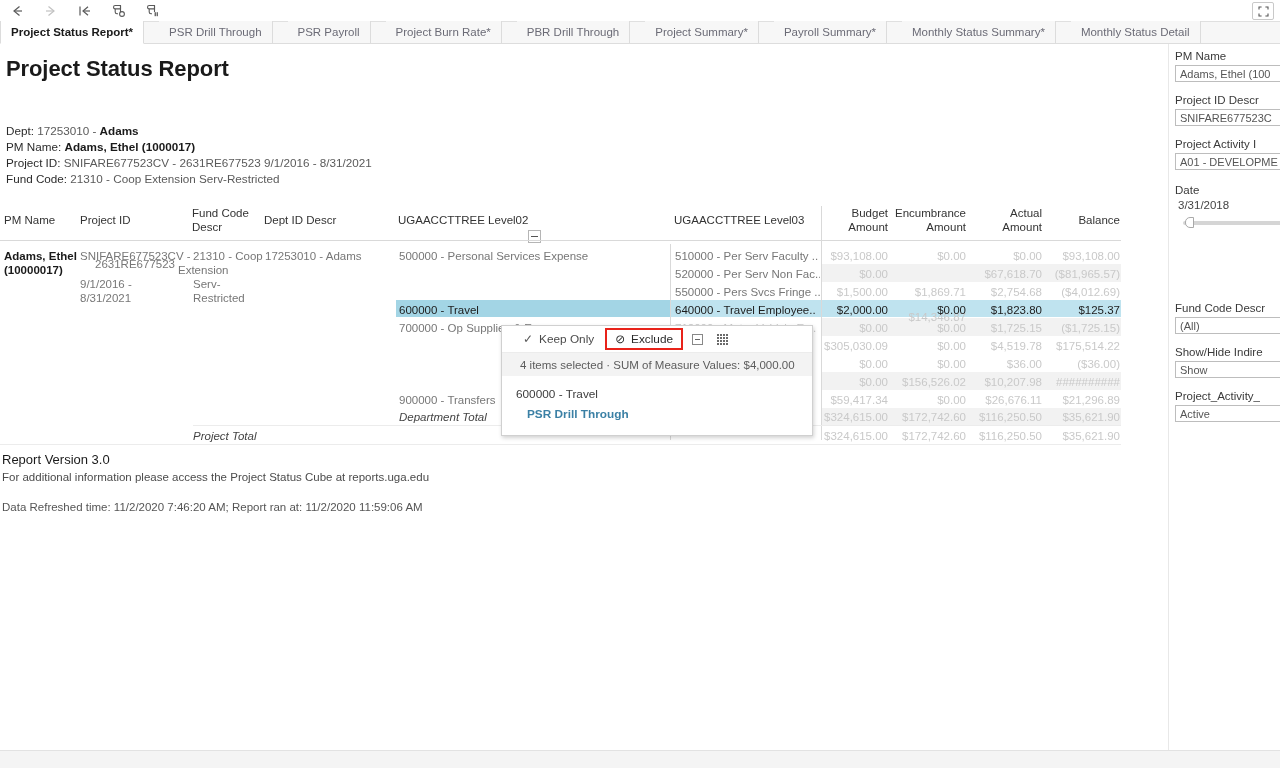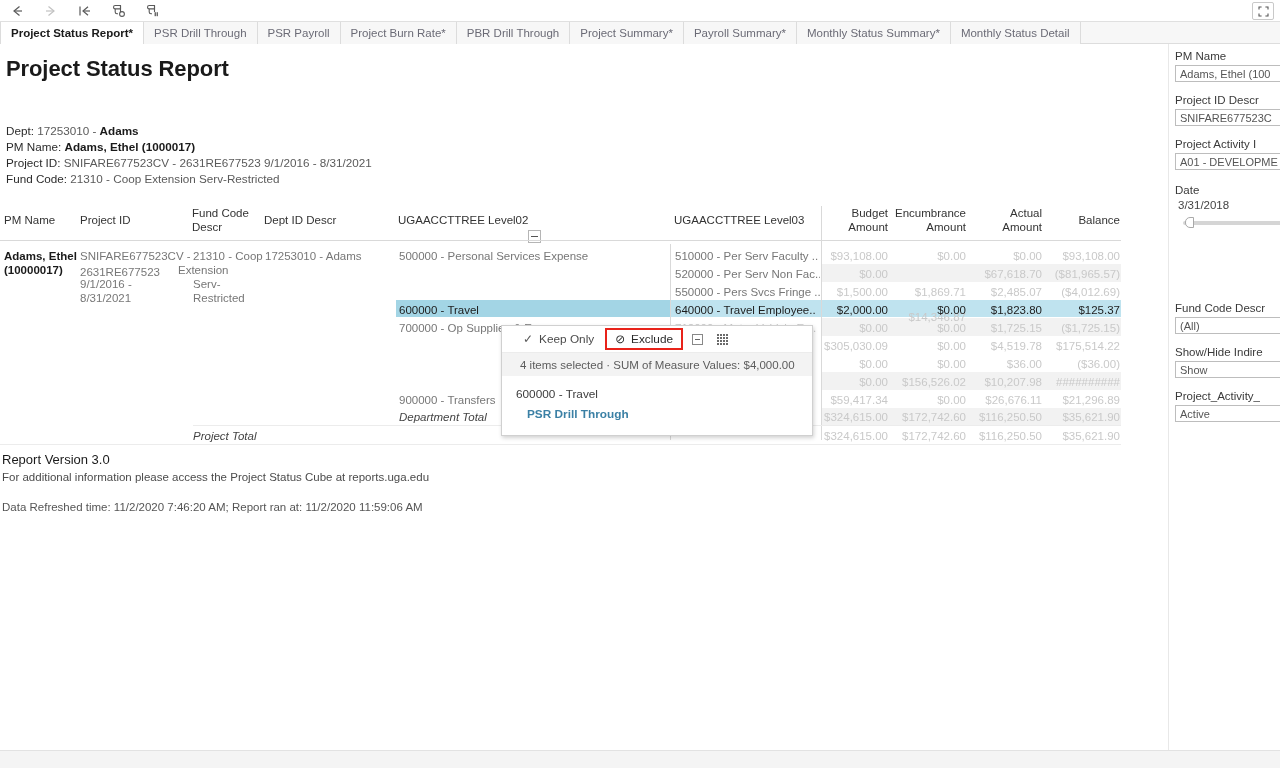--- a/index.html
+++ b/index.html
@@ -26,21 +26,21 @@
   .tb-right {
     position:absolute; right:6px; top:2px; width:22px; height:18px;
     border:1px solid #c9c9c9; border-radius:2px; background:#fff;
     display:flex; align-items:center; justify-content:center;
   }
 
   
   .tabbar {
     position:absolute; top:22px; left:0; width:1280px; height:22px;
     background:#f7f7f7; border-bottom:1px solid #ddd;
-    display:flex; align-items:center; font-size:11.5px;
+    display:flex; align-items:flex-end; font-size:11.5px;gap:15px;
   }
   .tab {
     display:flex; align-items:center; padding:0 10px;
     color:#6b6b76; border-right:1px solid #dcdcdc;
     white-space:nowrap; background:#f7f7f7;
     font-size:11.5px; line-height:22px;
   }
   .tab.active {
     background:#ffffff; color:#1a1a1a; font-weight:600;
     border-left:1px solid #dcdcdc;
@@ -318,21 +318,21 @@
       <div class="band" style="top:364px;"></div>
 
       <div class="selrow-l2"></div>
       <div class="selrow-l3"></div>
       <div class="selrow-m"></div>
 
       <div class="cell dk" style="left:4px; top:205px; width:74px;">Adams, Ethel</div>
       <div class="cell dk" style="left:4px; top:219px; width:74px;">(10000017)</div>
 
       <div class="cell" style="left:80px; top:205px; width:110px;">SNIFARE677523CV -</div>
-      <div class="cell" style="left:80px; top:221px; width:110px;">2631RE677523</div>
+      <div class="cell" style="left:80px; top:213px; width:110px;text-align:center;">2631RE677523</div>
       <div class="cell" style="left:80px; top:233px; width:110px;">9/1/2016 -</div>
       <div class="cell" style="left:80px; top:247px; width:110px;">8/31/2021</div>
 
       <div class="cell" style="left:193px; top:205px; width:70px;">21310 - Coop</div>
       <div class="cell" style="left:178px; top:219px; width:70px;">Extension</div>
       <div class="cell" style="left:193px; top:233px; width:70px;">Serv-</div>
       <div class="cell" style="left:193px; top:247px; width:70px;">Restricted</div>
 
       <div class="cell" style="left:265px; top:205px; width:120px;">17253010 - Adams</div>
 
@@ -357,21 +357,21 @@
       <div class="cell ltr" style="left:966px; top:205px; width:76px;">$0.00</div>
       <div class="cell ltr" style="left:1042px;top:205px; width:78px;">$93,108.00</div>
 
       <div class="cell ltr" style="left:822px; top:223px; width:66px;">$0.00</div>
       <div class="cell ltr" style="left:888px; top:223px; width:78px;margin-top:43px;">$14,346.87</div>
       <div class="cell ltr" style="left:966px; top:223px; width:76px;">$67,618.70</div>
       <div class="cell ltr" style="left:1042px;top:223px; width:78px;">($81,965.57)</div>
 
       <div class="cell ltr" style="left:822px; top:241px; width:66px;">$1,500.00</div>
       <div class="cell ltr" style="left:888px; top:241px; width:78px;">$1,869.71</div>
-      <div class="cell ltr" style="left:966px; top:241px; width:76px;">$2,485.07</div>
+      <div class="cell ltr" style="left:966px; top:241px; width:76px;">$2,754.68</div>
       <div class="cell ltr" style="left:1042px;top:241px; width:78px;">($4,012.69)</div>
 
       <div class="cell r sel-text" style="left:822px; top:259px; width:66px;">$2,000.00</div>
       <div class="cell r sel-text" style="left:888px; top:259px; width:78px;">$0.00</div>
       <div class="cell r sel-text" style="left:966px; top:259px; width:76px;">$1,823.80</div>
       <div class="cell r sel-text" style="left:1042px;top:259px; width:78px;">$125.37</div>
 
       <div class="cell ltr" style="left:822px; top:277px; width:66px;">$0.00</div>
       <div class="cell ltr" style="left:888px; top:277px; width:78px;">$0.00</div>
       <div class="cell ltr" style="left:966px; top:277px; width:76px;">$1,725.15</div>

